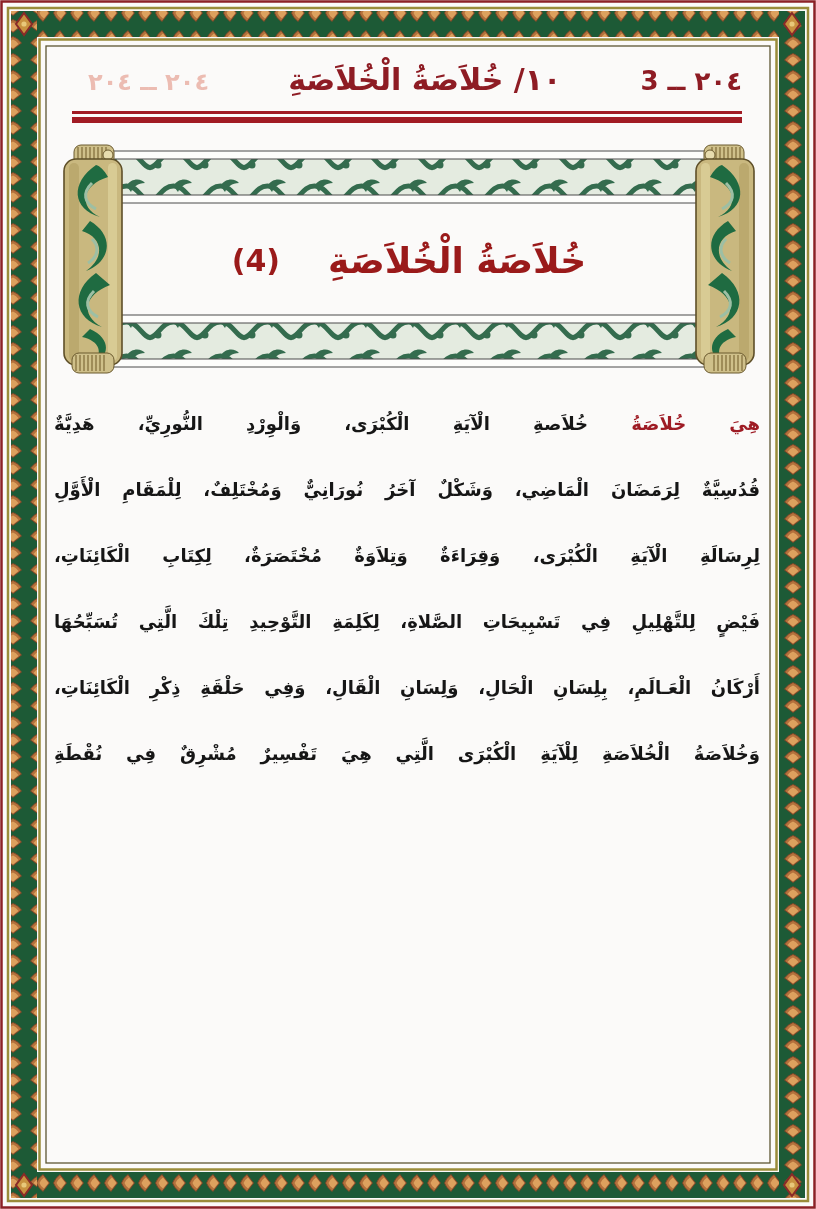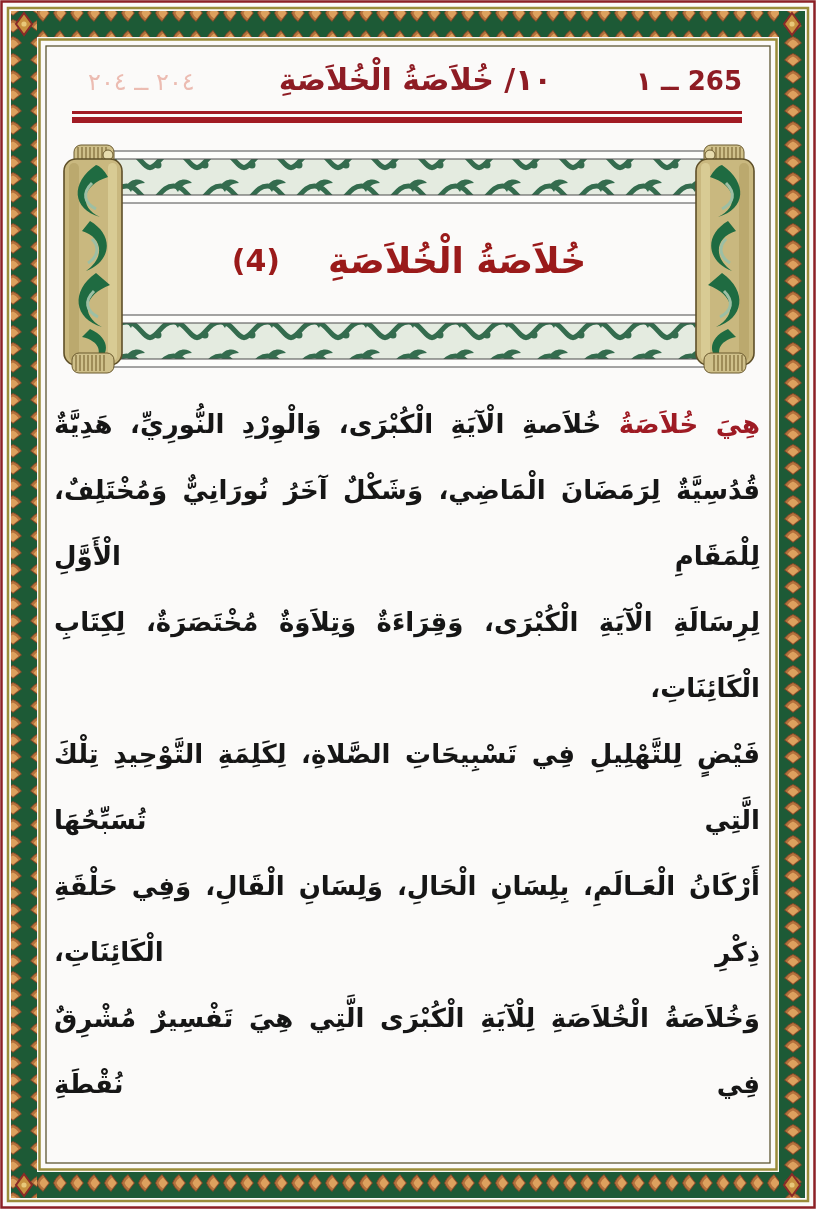--- a/index.html
+++ b/index.html
@@ -6,37 +6,37 @@
   .page{position:relative;width:816px;height:1209px;background:#fbfaf9;overflow:hidden;
         font-family:"DejaVu Sans",sans-serif;}
   .frame-svg{position:absolute;inset:0;z-index:1;}
   .content{position:absolute;left:48px;top:48px;right:48px;bottom:48px;z-index:2;}
 
   
   .hdr{display:flex;direction:rtl;justify-content:space-between;align-items:baseline;
        padding:14px 26px 0 40px;}
   .hdr .pno{font-size:26px;font-weight:bold;color:#8e1c24;}
   .hdr .ttl{font-size:30px;font-weight:bold;color:#8e1c24;}
-  .hdr .faint{font-size:24px;font-weight:normal;color:#ecbcb2;}
+  .hdr .faint{font-size:24px;font-weight:bold;color:#ecbcb2;}
   .rule{margin:14px 26px 0 24px;}
   .rule .r1{height:3px;background:#a11b24;}
   .rule .r2{height:3px;background:transparent;}
   .rule .r3{height:6px;background:#a11b24;}
 
   
   .banner{position:relative;width:706px;height:232px;margin:20px 6px 0 8px;}
   .banner-svg{position:absolute;inset:0;}
   .banner-text{position:absolute;left:90px;right:90px;top:58px;height:118px;
        display:flex;direction:rtl;justify-content:center;align-items:center;gap:48px;}
   .calli{font-size:36px;font-weight:bold;color:#9a1a1a;letter-spacing:-1px;}
   .bnum{font-size:30px;font-weight:bold;color:#9a1a1a;}
 
   
   .body{direction:rtl;margin:16px 8px 0 6px;color:#161616;}
-  .bline{font-size:26px;font-weight:bold;line-height:66px;white-space:normal;
+  .bline{font-size:18px;font-weight:bold;line-height:66px;white-space:normal;
          text-align:justify;text-align-last:justify;overflow:hidden;word-spacing:2px;}
   .red{color:#9e1b24;}
 </style>
 </head>
 <body>
 
 <div class="page">
 
   <svg class="frame-svg" viewBox="0 0 816 1209">
     <defs>
@@ -75,21 +75,21 @@
       <g transform="translate(792,1185)">
           <path d="M0 -11 L8 0 L0 11 L-8 0 Z" fill="#c8913f" stroke="#8a2a28" stroke-width="2"></path>
           <circle r="2.6" fill="#e8c87a"></circle>
         </g>
     </g>
   </svg>
 
   <div class="content">
 
     <div class="hdr">
-      <span class="pno">265 ــ ١</span>
+      <span class="pno">٢٠٤ ــ 3</span>
       <span class="ttl">١٠/ خُلاَصَةُ الْخُلاَصَةِ</span>
       <span class="faint">٢٠٤ ــ ٢٠٤</span>
     </div>
     <div class="rule">
       <div class="r1"></div>
         <div class="r2"></div>
         <div class="r3"></div>
     </div>
 
     <div class="banner">

